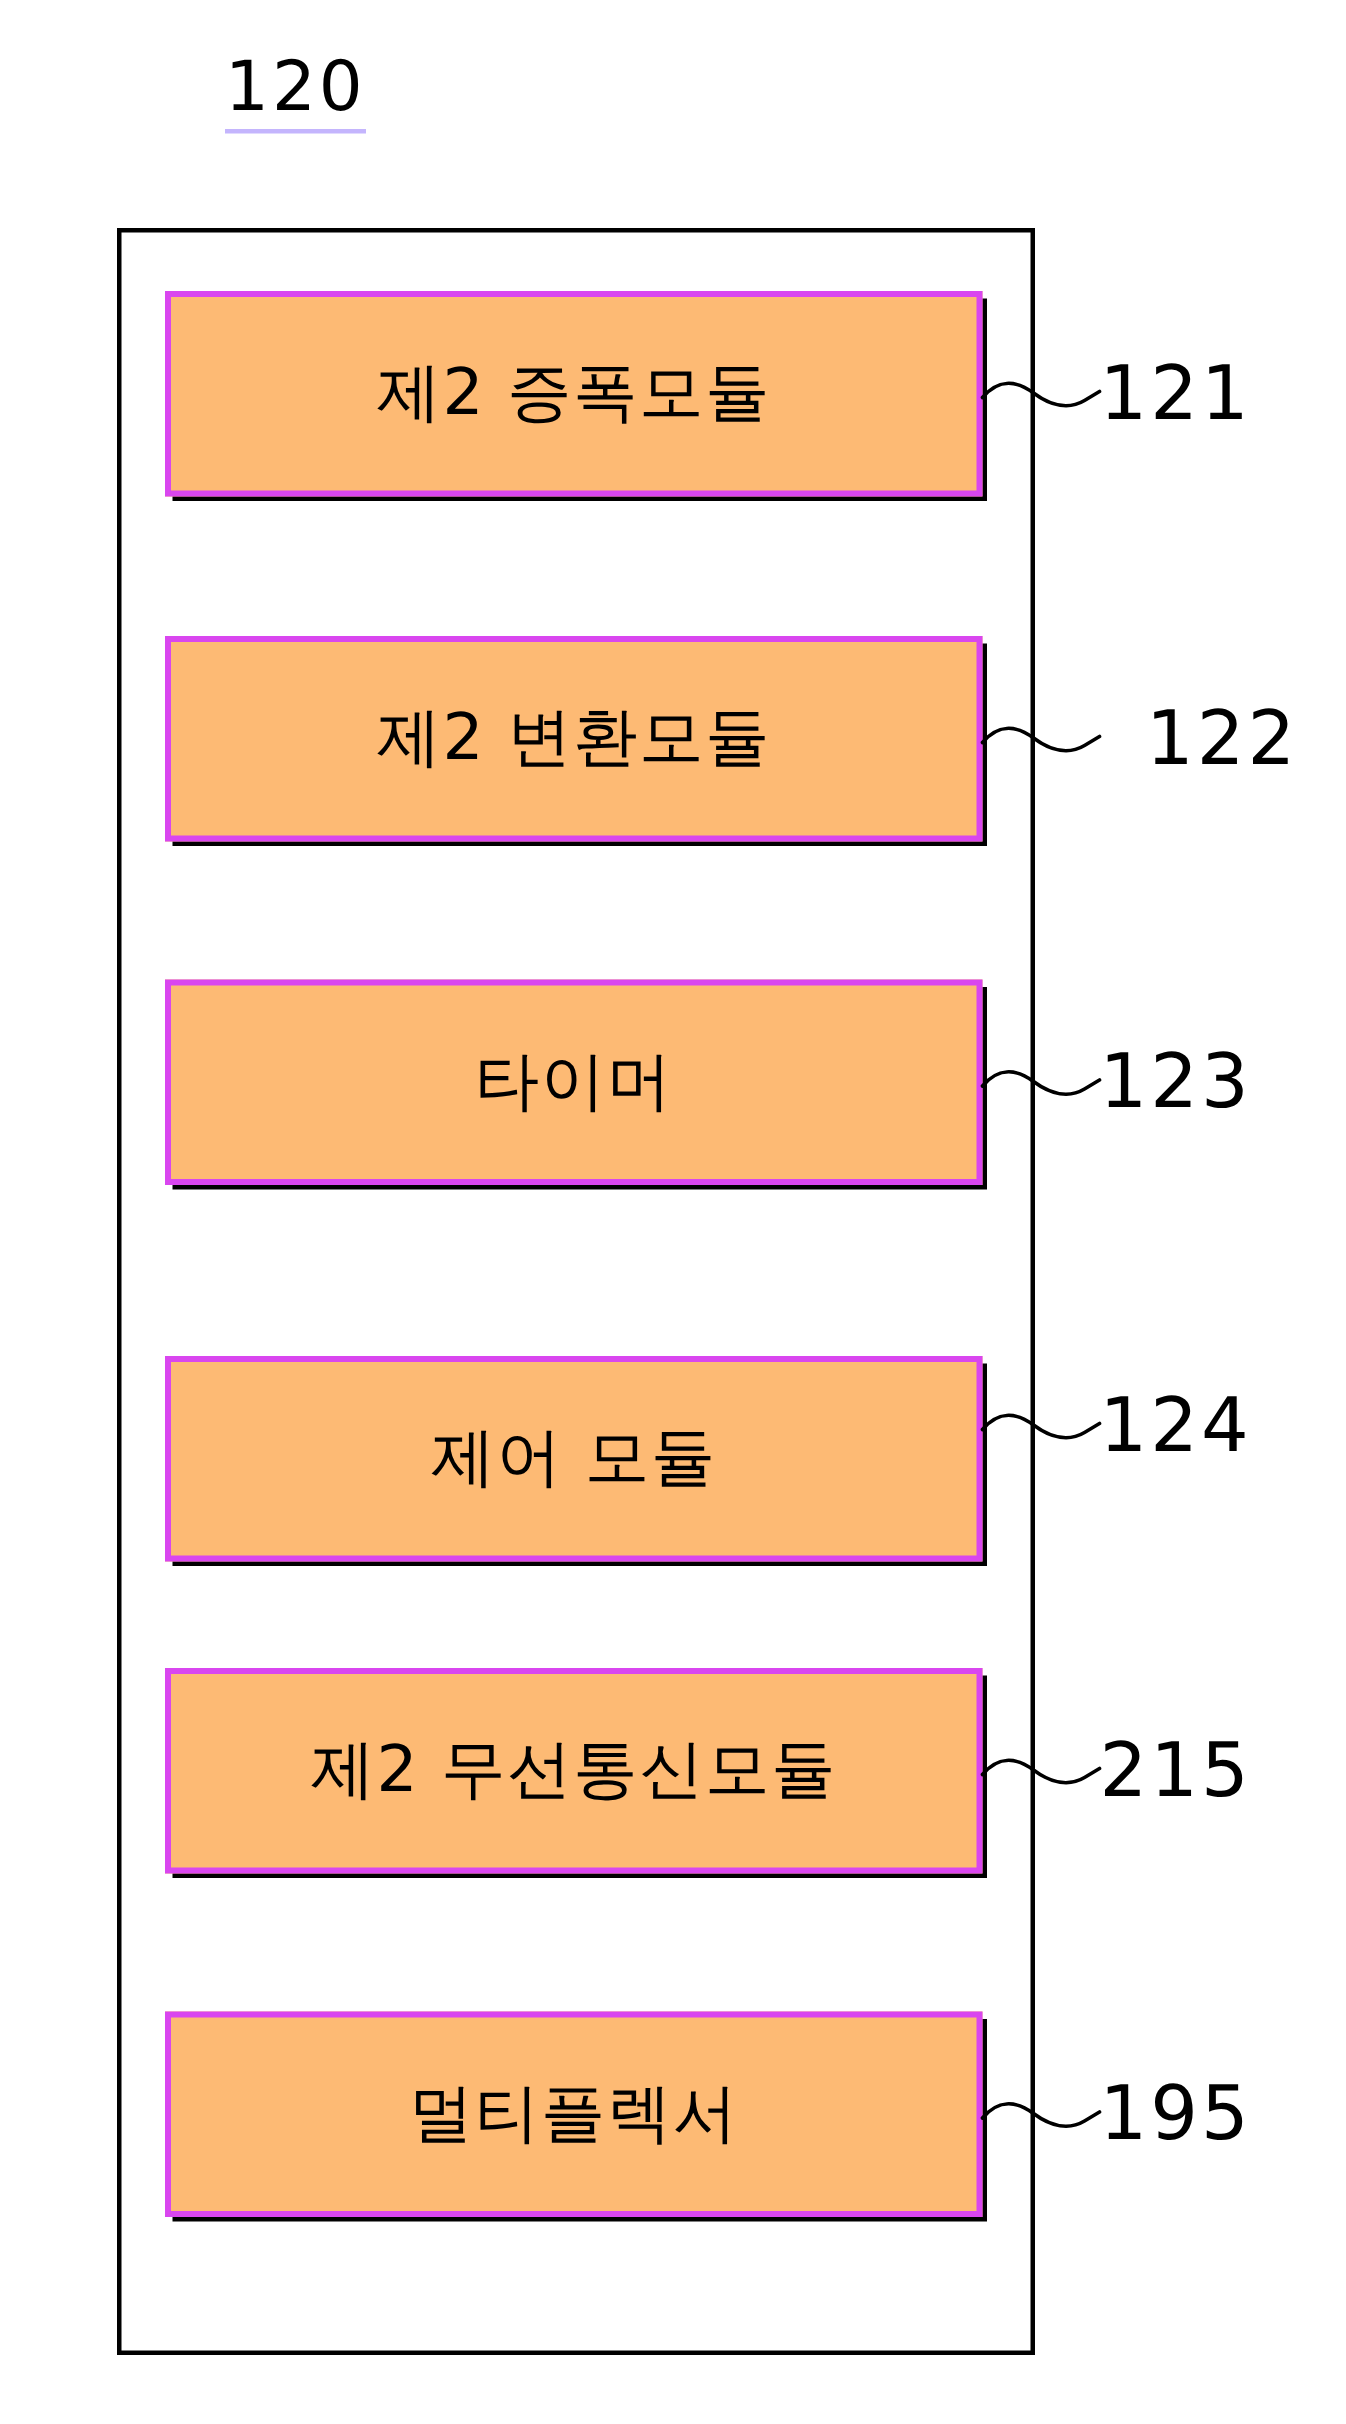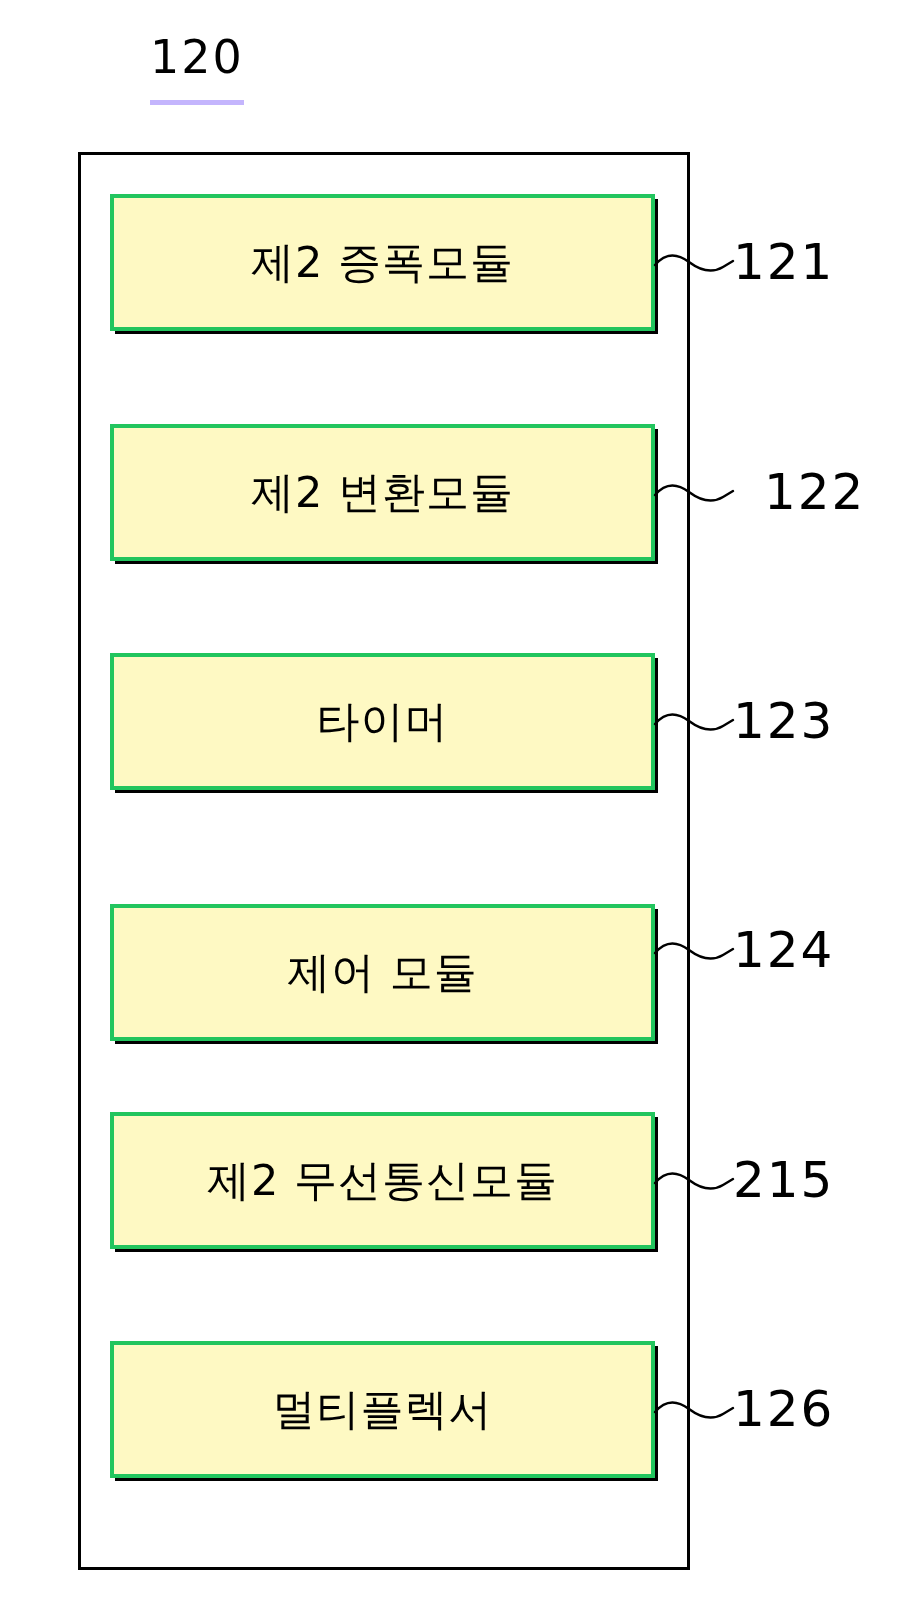--- a/index.html
+++ b/index.html
@@ -11,44 +11,44 @@
   #stage{position:absolute;left:0;top:0;width:897px;height:1616px;}
 
   
   .fig-label{
     position:absolute;
     left:150px; top:34px;
     font-size:46px;
     letter-spacing:2px;
     line-height:1;
     color:#000;
-    padding-bottom:20px;
-    border-bottom:5px solid #c4b5fd;
+    padding-bottom:6px;
+    border-bottom:3px solid #c4b5fd;
     display:inline-block;
   }
 
   
   .outer-container{
     position:absolute;
     left:78px; top:152px;
     width:612px; height:1418px;
     box-sizing:border-box;
     border:3px solid #000;
     background:#fff;
   }
 
   
   .module-box{
     position:absolute;
     left:110px;
     width:545px;
     height:137px;
     box-sizing:border-box;
-    border:4px solid #22c55e;
-    background:#fef9c3;
+    border:4px solid #d946ef;
+    background:#fdba74;
     display:flex;
     align-items:center;
     justify-content:center;
     box-shadow:4px 4px 0 -1px #000;
   }
   .module-label{
     font-size:43px;
     letter-spacing:1px;
     line-height:1;
     white-space:nowrap;
@@ -129,16 +129,16 @@
       </div>
       <div class="ref-num" style="left: 733px; top: 1154.5px;">215</div>
       <div class="module-box" style="top: 1341px;">
         <span class="module-label">멀티플렉서</span>
       </div>
       <div class="leader" style="left: 655px; top: 1387.5px;">
         <svg viewBox="0 0 90 44">
           <path d="M0,24 C10,12 22,12 34,21 C46,30 58,32 68,26 L78,20" fill="none" stroke="#000" stroke-width="2.4" stroke-linecap="round"></path>
         </svg>
       </div>
-      <div class="ref-num" style="left: 733px; top: 1383.5px;">126</div>
+      <div class="ref-num" style="left: 733px; top: 1383.5px;">195</div>
     </div>
 
 </div>
 
 </body></html>

